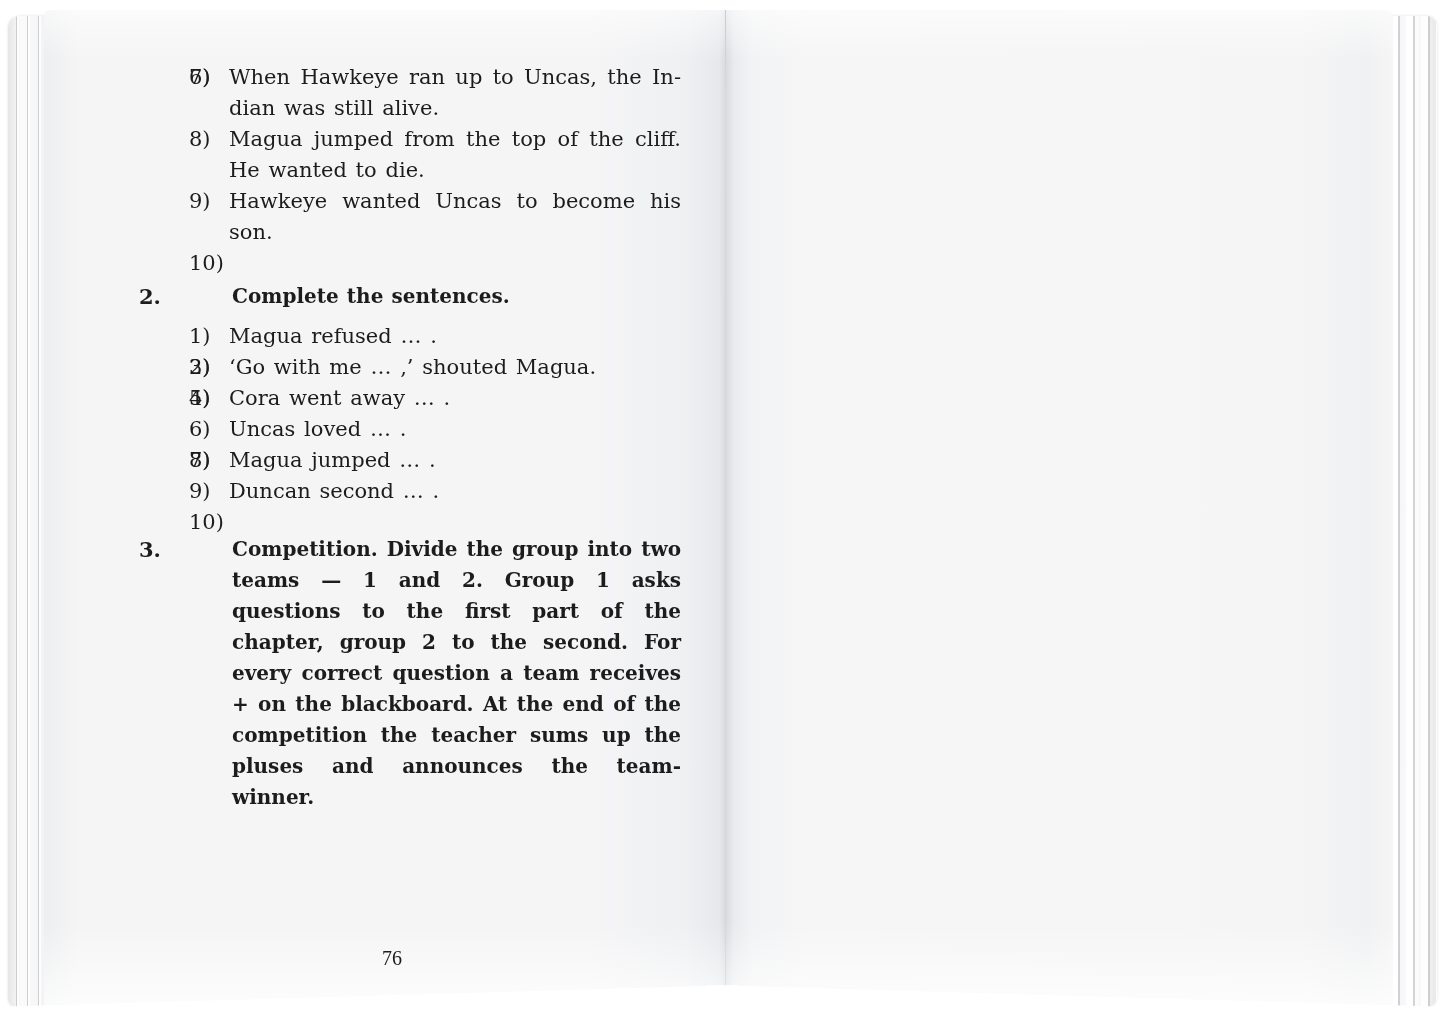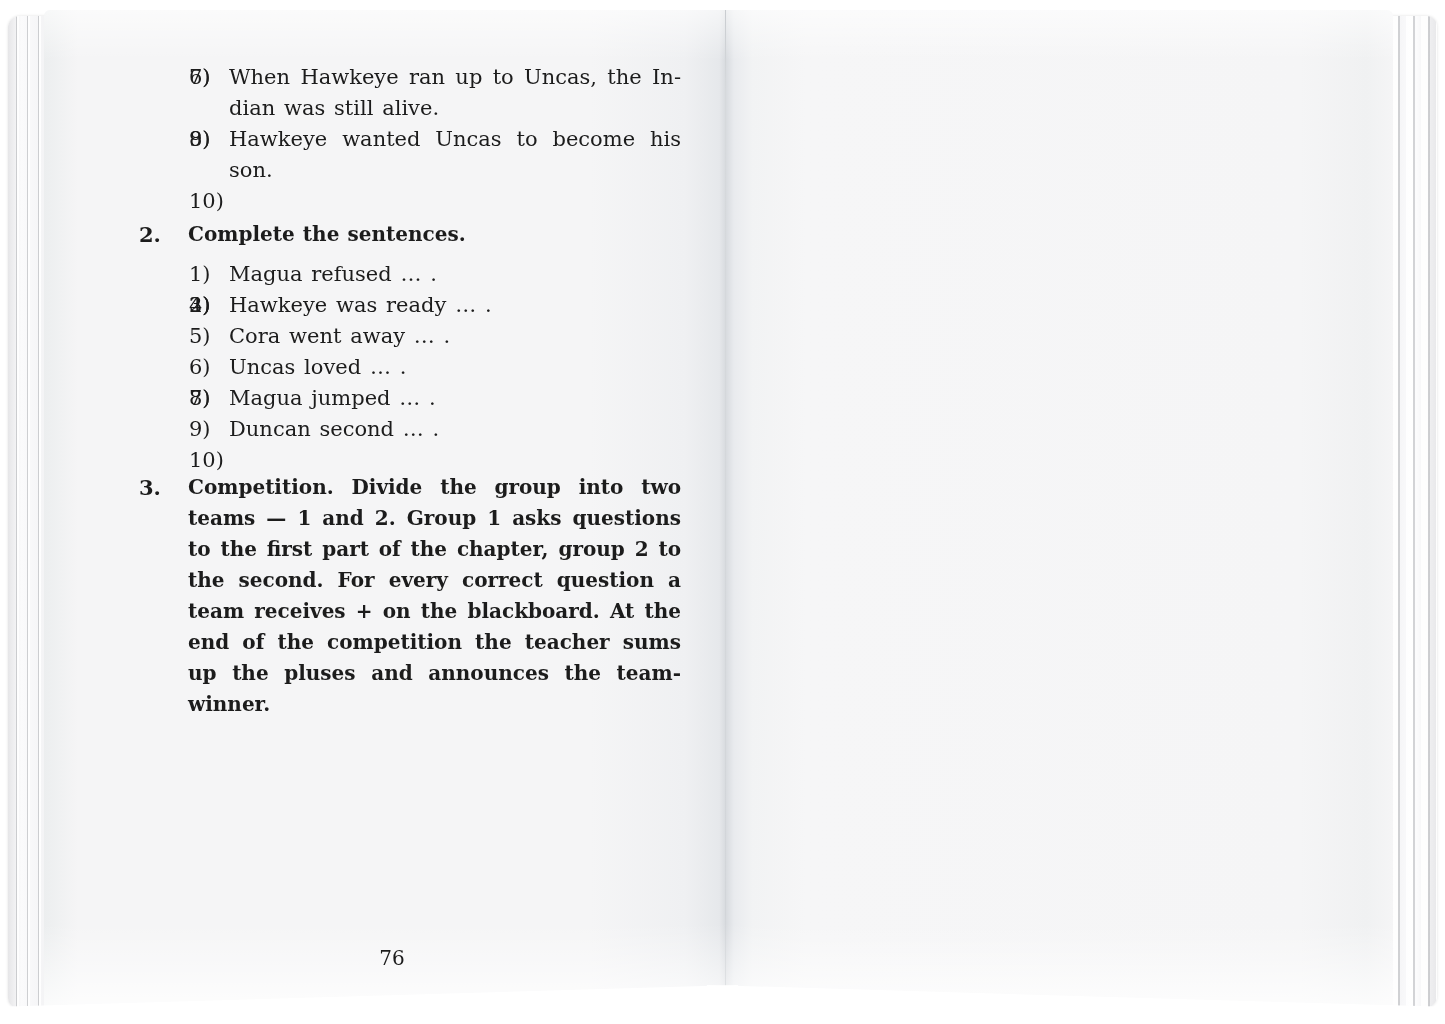--- a/index.html
+++ b/index.html
@@ -48,58 +48,58 @@
   
   .bcurve{position:absolute;bottom:-30px;width:745px;height:48px;background:#ffffff;z-index:4;}
   .bcurve-left{left:-14px;transform:rotate(-1.7deg);}
   .bcurve-right{right:-14px;transform:rotate(1.7deg);}
 
   
   .content{position:absolute;top:52px;width:542px;height:930px;font-size:21px;line-height:31px;word-spacing:0.10em;}
   .content-left{left:95px;}
   .ex-head{position:relative;padding-left:49px;}
   .ex-num{position:absolute;left:0;top:0;font-weight:bold;}
-  .ex-title{display:block;text-align:justify;font-weight:bold;font-size:20px;line-height:31px;word-spacing:0.06em;hyphens:manual;}
+  .ex-title{display:block;text-align:justify;font-weight:bold;font-size:20px;line-height:31px;word-spacing:0.06em;hyphens:manual;margin-left:44px;}
 
   .list .row{position:relative;padding-left:90px;text-align:justify;hyphens:manual;}
   .list .num{position:absolute;left:50px;top:0;}
 
   .ex2{margin-top:33px;}
   .ex-head + .list{margin-top:9px;}
   .ex3{margin-top:27px;}
-  .pagenum{position:absolute;top:881px;left:-18px;width:100%;text-align:center;font-size:20px;}
+  .pagenum{position:absolute;top:881px;left:-18px;width:100%;text-align:center;font-size:20px;font-family:Liberation Serif, serif;}
 </style>
 </head>
 <body>
 
 <div class="book">
   <div class="stack stack-left"></div>
   <div class="stack stack-right"></div>
 
   <div class="page page-left">
     <div class="content content-left">
 
       <div class="list">
           <div class="row"><span class="num">6)</span></div>
           <div class="row"><span class="num">7)</span><span class="txt">When Hawkeye ran up to Uncas, the In­dian was still alive.</span></div>
-          <div class="row"><span class="num">8)</span></div>
+          <div class="row"><span class="num">8)</span><span class="txt">Magua jumped from the top of the cliff. He wanted to die.</span></div>
           <div class="row"><span class="num">9)</span><span class="txt">Hawkeye wanted Uncas to become his son.</span></div>
           <div class="row"><span class="num">10)</span></div>
         </div>
 
       <section class="ex2">
         <div class="ex-head">
           <span class="ex-num">2.</span>
           <span class="ex-title">Complete the sentences.</span>
         </div>
         <div class="list">
             <div class="row"><span class="num">1)</span><span class="txt">Magua refused … .</span></div>
             <div class="row"><span class="num">2)</span></div>
-            <div class="row"><span class="num">3)</span></div>
-            <div class="row"><span class="num">4)</span><span class="txt">Hawkeye was ready … .</span></div>
+            <div class="row"><span class="num">3)</span><span class="txt">‘Go with me … ,’ shouted Magua.</span></div>
+            <div class="row"><span class="num">4)</span></div>
             <div class="row"><span class="num">5)</span><span class="txt">Cora went away … .</span></div>
             <div class="row"><span class="num">6)</span><span class="txt">Uncas loved … .</span></div>
             <div class="row"><span class="num">7)</span></div>
             <div class="row"><span class="num">8)</span><span class="txt">Magua jumped … .</span></div>
             <div class="row"><span class="num">9)</span><span class="txt">Duncan second … .</span></div>
             <div class="row"><span class="num">10)</span></div>
           </div>
       </section>
 
       <section class="ex3">

